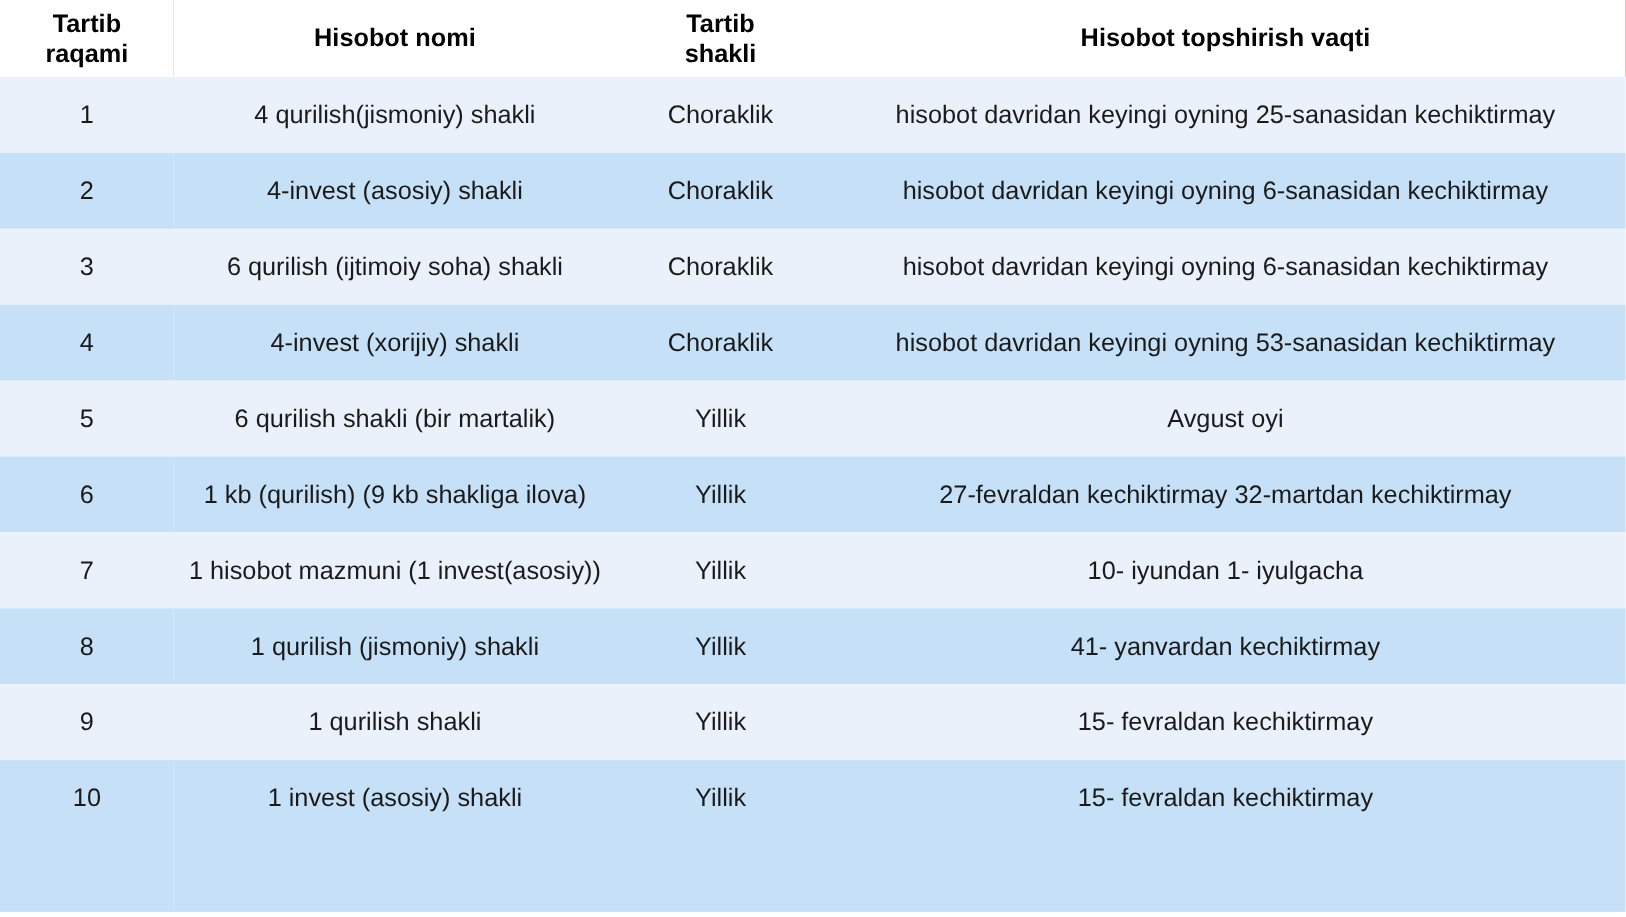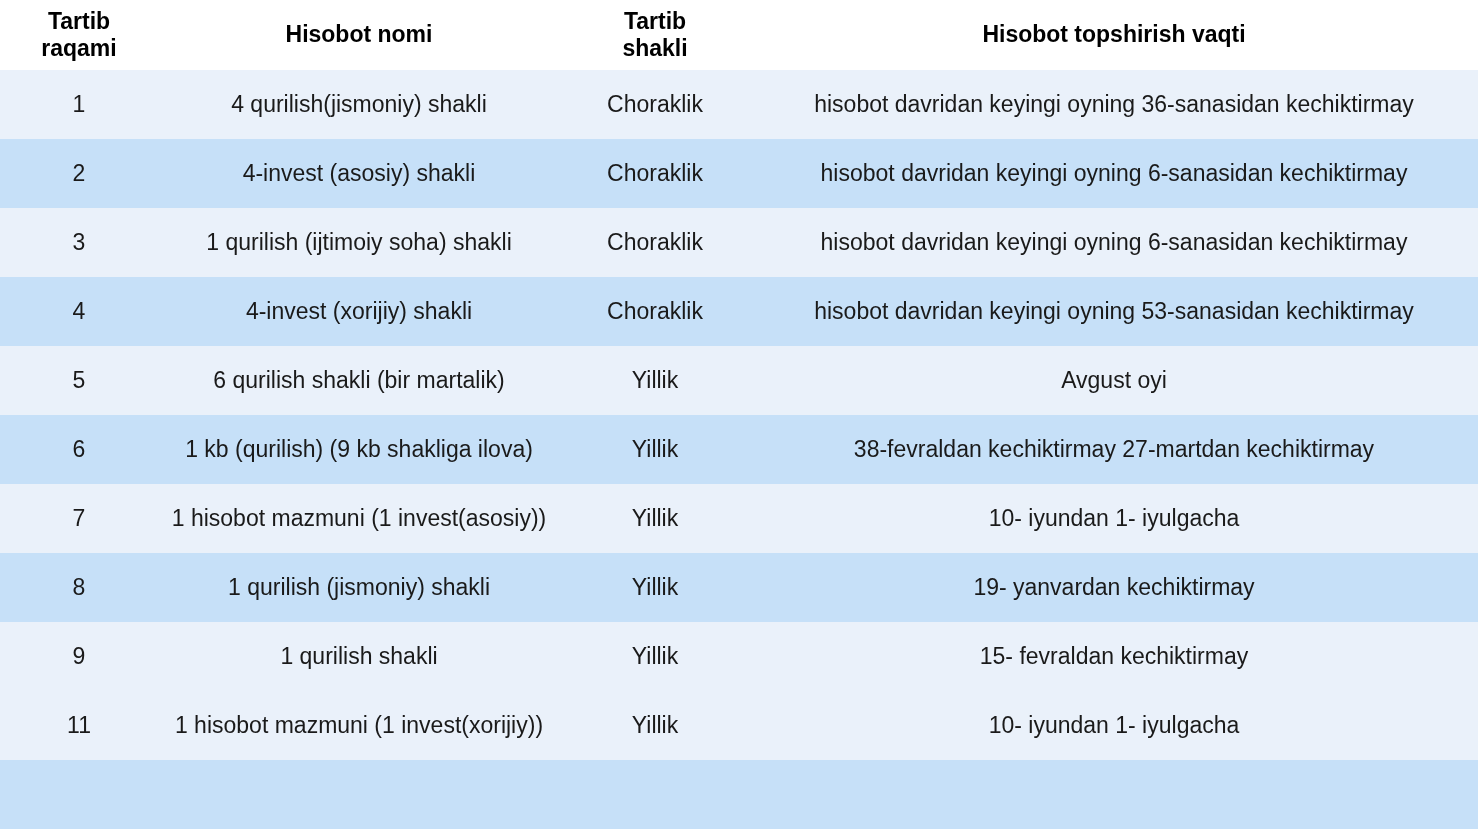--- a/index.html
+++ b/index.html
@@ -104,75 +104,75 @@
         <th>
           <span>Hisobot topshirish vaqti</span>
         </th>
       </tr>
     </thead>
     <tbody id="table-body">
         <tr class="row-odd">
           <td class="cell-num">1</td>
           <td class="cell-name">4 qurilish(jismoniy) shakli</td>
           <td class="cell-period">Choraklik</td>
-          <td class="cell-due">hisobot davridan keyingi oyning 36-sanasidan kechiktirmay</td>
+          <td class="cell-due">hisobot davridan keyingi oyning 25-sanasidan kechiktirmay</td>
         </tr>
         <tr class="row-even">
           <td class="cell-num">2</td>
           <td class="cell-name">4-invest (asosiy) shakli</td>
           <td class="cell-period">Choraklik</td>
           <td class="cell-due">hisobot davridan keyingi oyning 6-sanasidan kechiktirmay</td>
         </tr>
         <tr class="row-odd">
           <td class="cell-num">3</td>
-          <td class="cell-name">1 qurilish (ijtimoiy soha) shakli</td>
+          <td class="cell-name">6 qurilish (ijtimoiy soha) shakli</td>
           <td class="cell-period">Choraklik</td>
           <td class="cell-due">hisobot davridan keyingi oyning 6-sanasidan kechiktirmay</td>
         </tr>
         <tr class="row-even">
           <td class="cell-num">4</td>
           <td class="cell-name">4-invest (xorijiy) shakli</td>
           <td class="cell-period">Choraklik</td>
           <td class="cell-due">hisobot davridan keyingi oyning 53-sanasidan kechiktirmay</td>
         </tr>
         <tr class="row-odd">
           <td class="cell-num">5</td>
           <td class="cell-name">6 qurilish shakli (bir martalik)</td>
           <td class="cell-period">Yillik</td>
           <td class="cell-due">Avgust oyi</td>
         </tr>
         <tr class="row-even">
           <td class="cell-num">6</td>
           <td class="cell-name">1 kb (qurilish) (9 kb shakliga ilova)</td>
           <td class="cell-period">Yillik</td>
-          <td class="cell-due">38-fevraldan kechiktirmay 27-martdan kechiktirmay</td>
+          <td class="cell-due">27-fevraldan kechiktirmay 32-martdan kechiktirmay</td>
         </tr>
         <tr class="row-odd">
           <td class="cell-num">7</td>
           <td class="cell-name">1 hisobot mazmuni (1 invest(asosiy))</td>
           <td class="cell-period">Yillik</td>
           <td class="cell-due">10- iyundan 1- iyulgacha</td>
         </tr>
         <tr class="row-even">
           <td class="cell-num">8</td>
           <td class="cell-name">1 qurilish (jismoniy) shakli</td>
           <td class="cell-period">Yillik</td>
-          <td class="cell-due">19- yanvardan kechiktirmay</td>
+          <td class="cell-due">41- yanvardan kechiktirmay</td>
         </tr>
         <tr class="row-odd">
           <td class="cell-num">9</td>
           <td class="cell-name">1 qurilish shakli</td>
           <td class="cell-period">Yillik</td>
           <td class="cell-due">15- fevraldan kechiktirmay</td>
         </tr>
-        <tr class="row-odd">
-          <td class="cell-num">11</td>
-          <td class="cell-name">1 hisobot mazmuni (1 invest(xorijiy))</td>
+        <tr class="row-even">
+          <td class="cell-num">10</td>
+          <td class="cell-name">1 invest (asosiy) shakli</td>
           <td class="cell-period">Yillik</td>
-          <td class="cell-due">10- iyundan 1- iyulgacha</td>
+          <td class="cell-due">15- fevraldan kechiktirmay</td>
         </tr>
         <tr class="row-even">
           <td class="cell-num"></td>
           <td class="cell-name"></td>
           <td class="cell-period"></td>
           <td class="cell-due"></td>
         </tr>
       </tbody>
   </table>
 </div>

